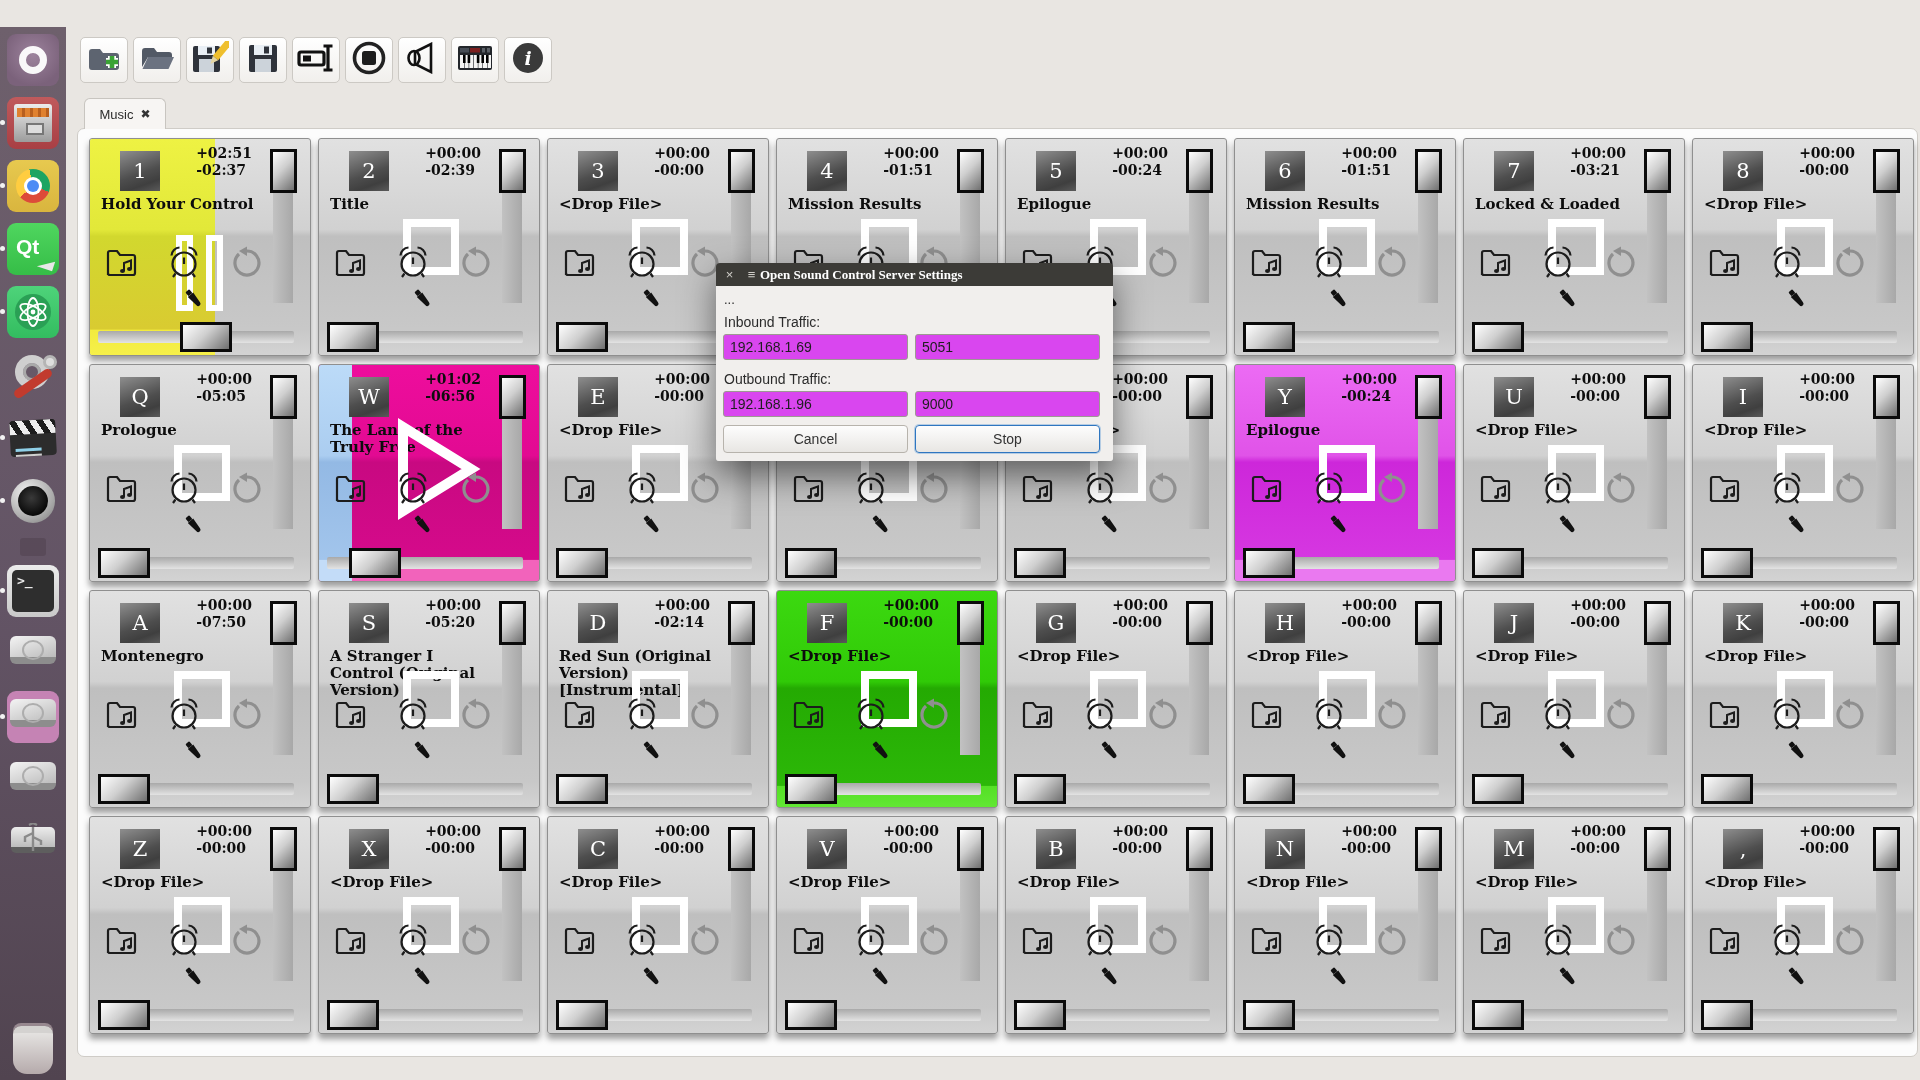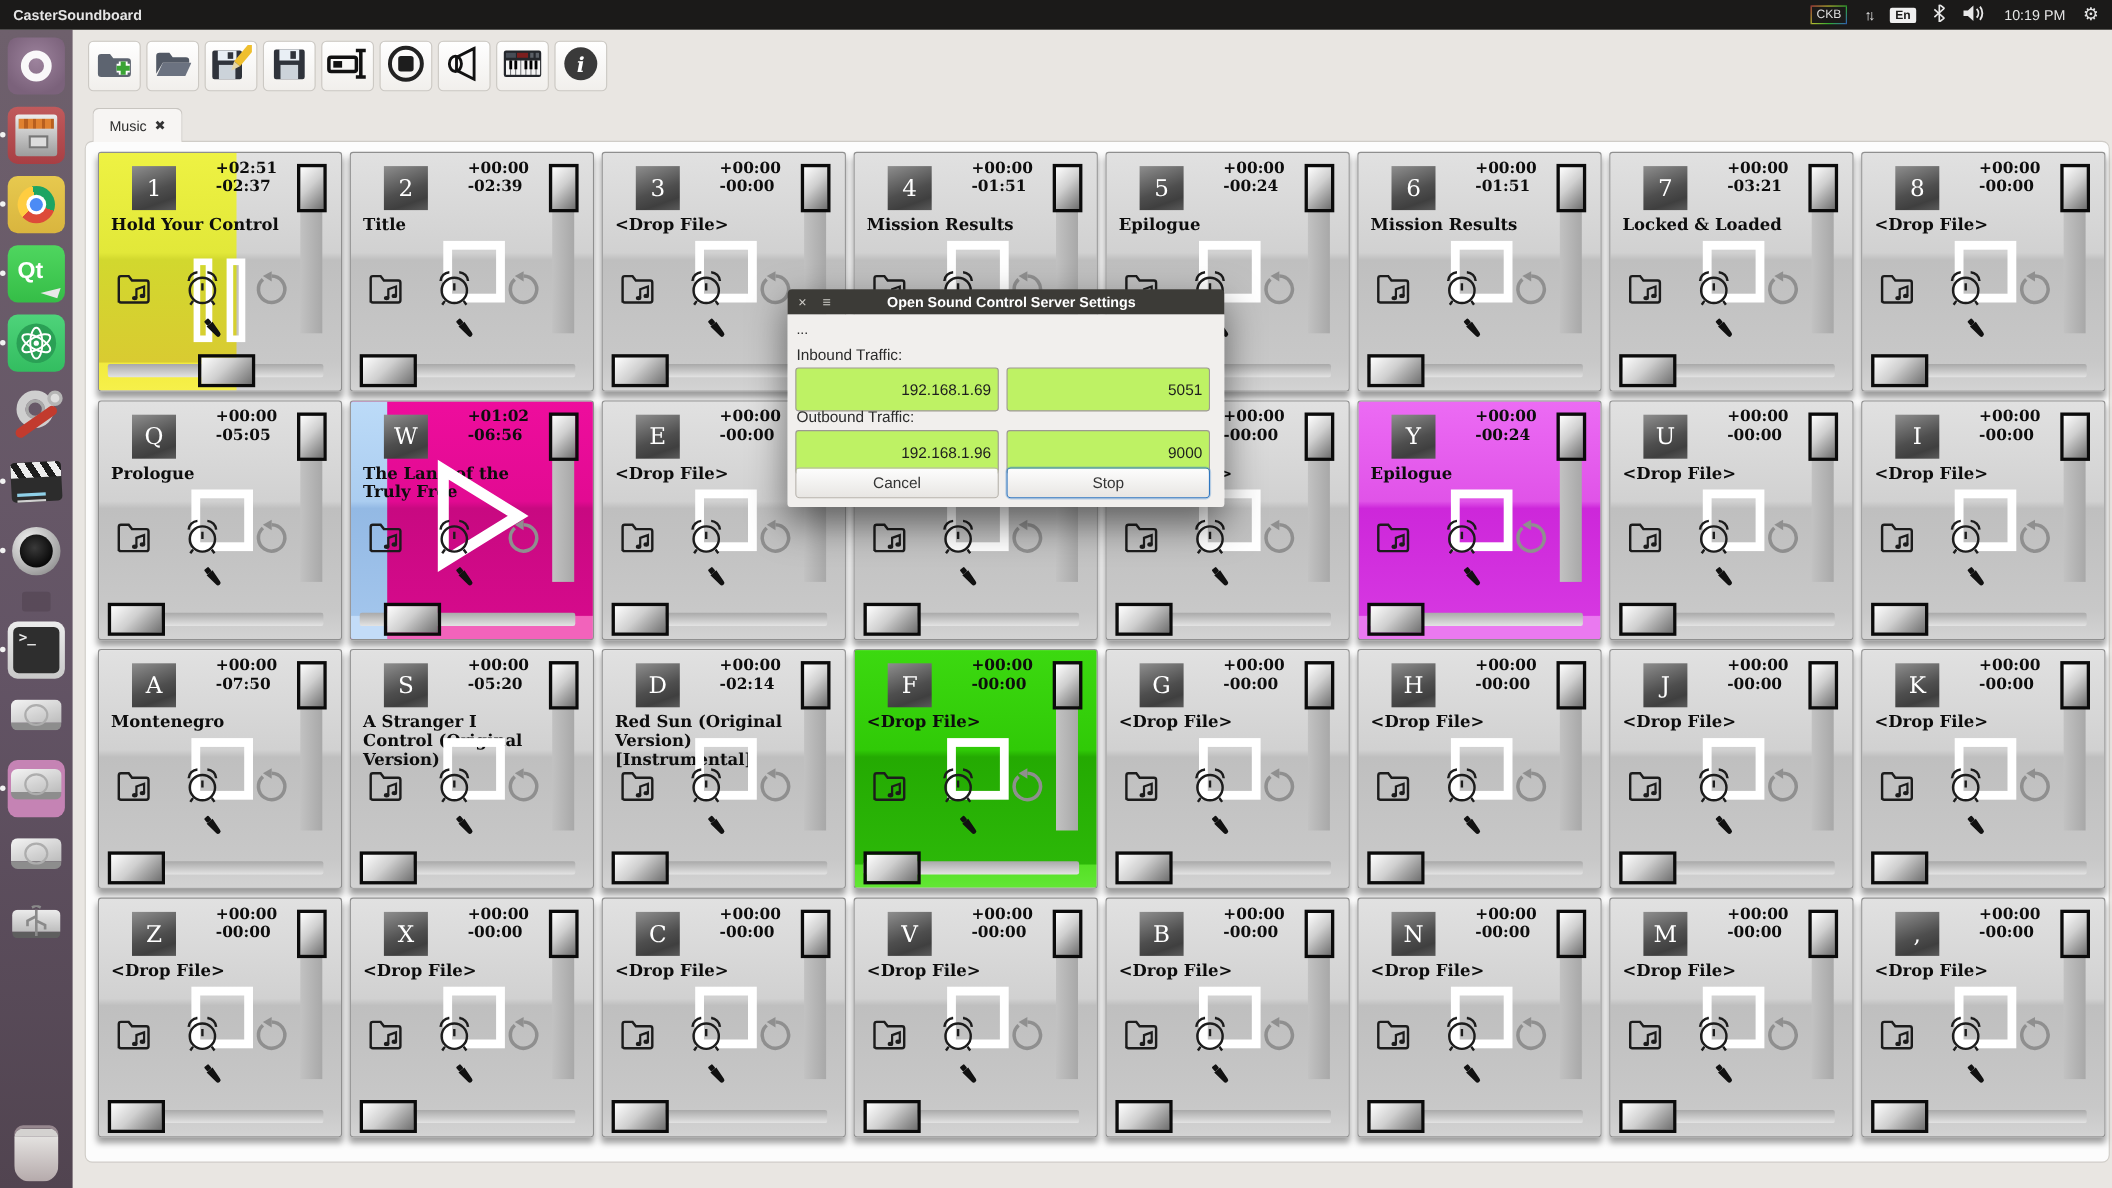--- a/index.html
+++ b/index.html
@@ -136,60 +136,43 @@
   .htrack { position:absolute; left:8px; top:192px; width:196px; height:12px; border-radius:2px;
             background:linear-gradient(180deg,#a9a9a9,#e3e3e3); }
   .hhandle { position:absolute; top:183px; width:52px; height:30px; border:3px solid #0b0b0b;
              background:linear-gradient(135deg,#ffffff 0%,#cfcfcf 45%,#6f6f6f 100%); }
 
   
   .dialog { position:absolute; left:716px; top:263px; width:397px; height:198px; z-index:70;
             box-shadow:0 14px 34px rgba(0,0,0,.5); border-radius:4px 4px 3px 3px; }
   .dlg-titlebar { height:23px; background:#3c3b37; border-radius:4px 4px 0 0; color:#fff;
             display:flex; align-items:center; font-size:13px; }
-  .dlg-title { flex:1; text-align:center; font-weight:bold; padding-right:34px; }
+  .dlg-title { flex:1; text-align:left; font-weight:bold; padding-right:34px;font-family:Liberation Serif, serif; }
   .dlg-x, .dlg-menu { width:17px; text-align:center; color:#cfcdc8; font-size:13px; margin-left:5px; }
   .dlg-body { position:relative; height:175px; background:#f1efed; border-radius:0 0 3px 3px;
             font-size:14px; color:#2b2b2b; }
   .dlg-note { position:absolute; left:8px; top:6px; font-size:13px; }
   .dlg-lbl-in  { position:absolute; left:8px; top:28px; }
   .dlg-lbl-out { position:absolute; left:8px; top:85px; }
-  .dlg-input { position:absolute; height:40px; background:#bef264; border:1px solid #9d9992;
-            border-radius:3px; font-size:14px; padding:0 6px; color:#1e1e1e; font-family:"Liberation Sans",sans-serif;text-align:right; }
+  .dlg-input { position:absolute; height:26px; background:#d946ef; border:1px solid #9d9992;
+            border-radius:3px; font-size:14px; padding:0 6px; color:#1e1e1e; font-family:"Liberation Sans",sans-serif; }
   .in-ip  { left:7px;  top:48px; width:185px; }
   .in-pt  { left:199px; top:48px; width:185px; }
   .out-ip { left:7px;  top:105px; width:185px; }
   .out-pt { left:199px; top:105px; width:185px; }
   .dlg-btn { position:absolute; top:139px; height:28px; border-radius:4px; font-size:14px; color:#333;
             background:linear-gradient(#fdfdfd,#e8e6e3); border:1px solid #b7b3ac; font-family:"Liberation Sans",sans-serif; }
   .btn-cancel { left:7px; width:185px; }
   .btn-stop { left:199px; width:185px; border:1px solid #2f76c0; box-shadow:0 0 0 1px rgba(70,140,210,.35); }
 </style>
 </head>
 <body>
 
 <div id="screen">
 
-  <div class="topbar">
-    <span class="app-title">CasterSoundboard</span>
-    <div class="tray">
-      <span class="ckb-badge">CKB</span>
-      <span class="updown">↑↓</span>
-      <span class="en-badge">En</span>
-      <span><svg width="10" height="16" viewBox="0 0 10 16">
-            <path d="M5 0 v16 M5 0 l4.5 3.5 L0.5 11.5 M5 16 l4.5 -3.5 L0.5 4.5" stroke="#e8e8e8" stroke-width="1.5" fill="none"></path>
-          </svg></span>
-      <span><svg width="22" height="16" viewBox="0 0 22 16">
-            <path d="M1 5.5 h4 l5 -4.5 v14 l-5 -4.5 H1 Z" fill="#e8e8e8"></path>
-            <path d="M13 4 a6 6 0 0 1 0 8 M16 2 a9.5 9.5 0 0 1 0 12" stroke="#e8e8e8" stroke-width="1.7" fill="none"></path>
-          </svg></span>
-      <span class="clock">10:19 PM</span>
-      <span class="gear-glyph">⚙</span>
-    </div>
-  </div>
 
   <div class="launcher" id="launcher">
       <div class="li li-ubuntu">
         <div class="donut"></div>
       </div>
       <div class="li li-cabinet">
         <div class="cab"></div>
         <span class="dot"></span>
       </div>
       <div class="li li-chrome">

